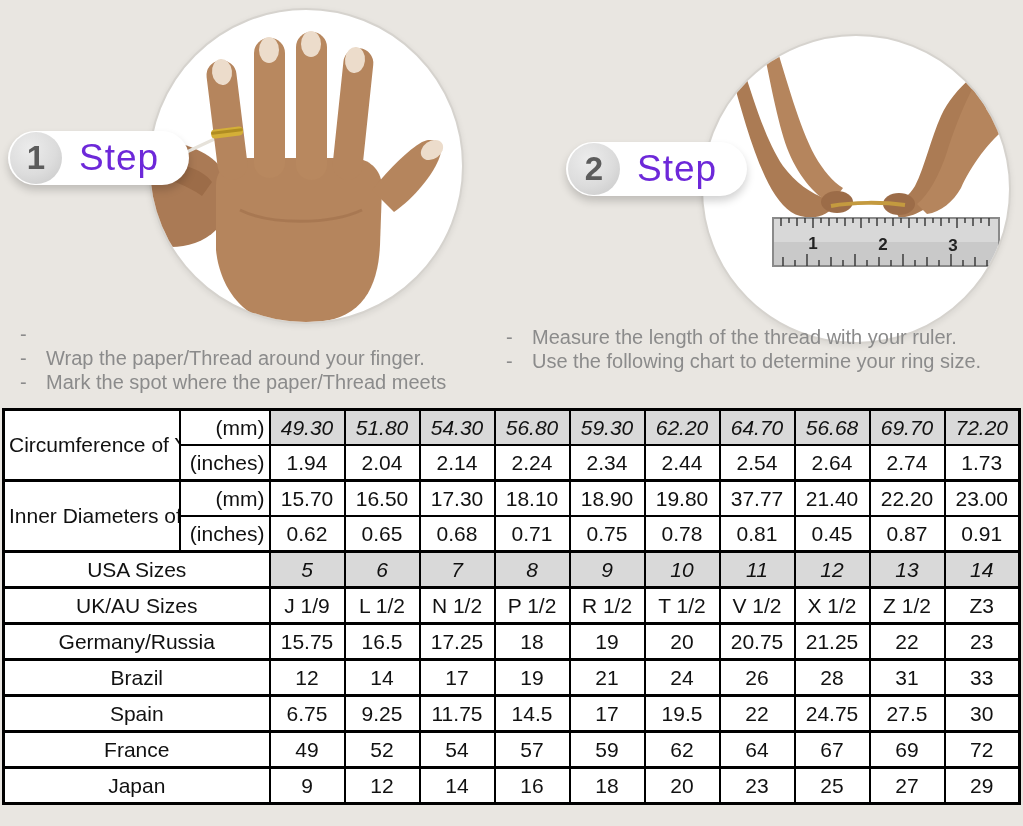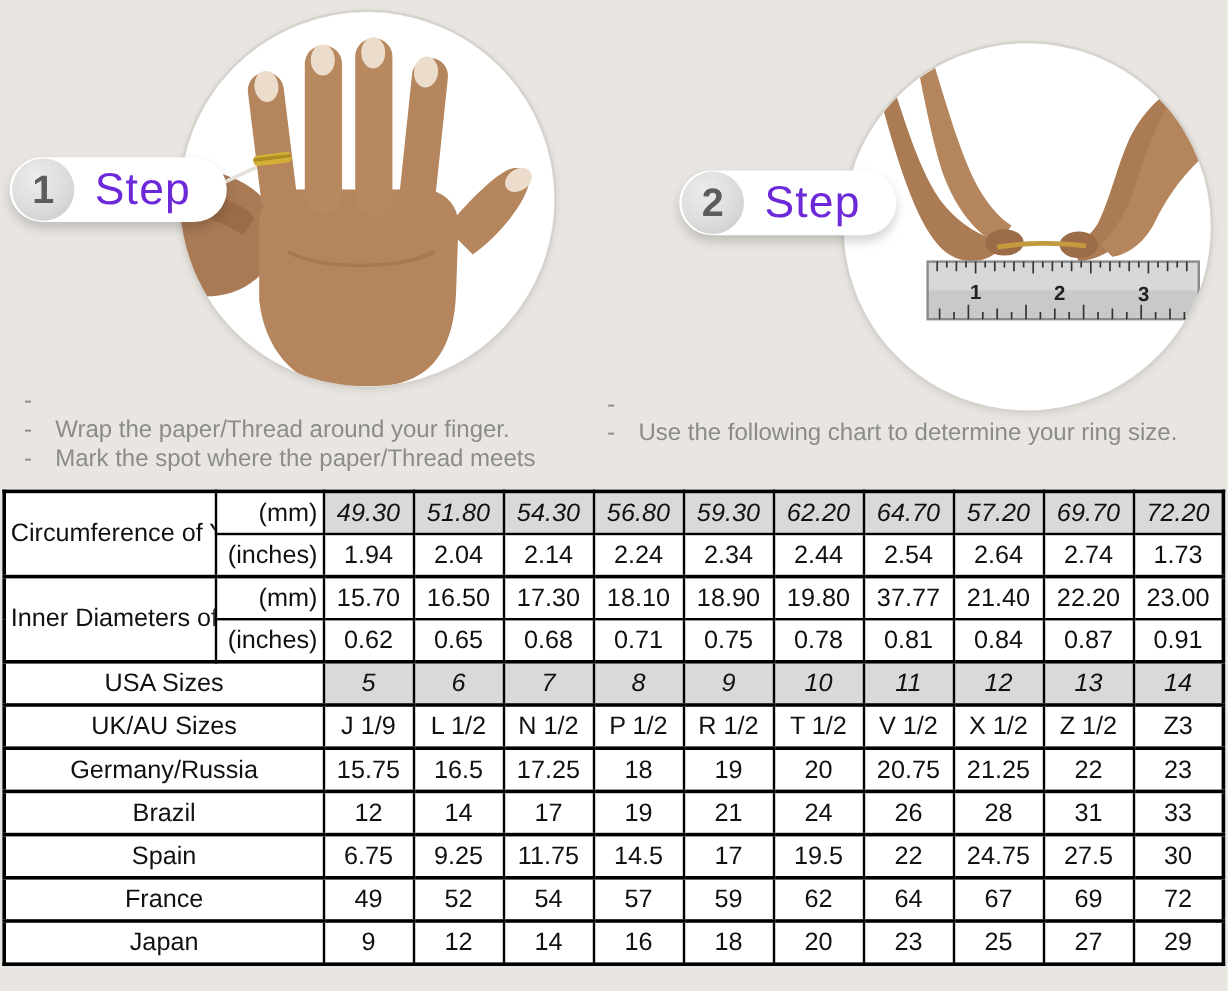--- a/index.html
+++ b/index.html
@@ -163,20 +163,21 @@
       <span>Wrap the paper/Thread around your finger.</span>
     </div>
     <div class="bullet">
       <span class="dash">-</span>
       <span>Mark the spot where the paper/Thread meets</span>
     </div>
   </div>
   <div class="instructions" id="instr-2">
     <div class="bullet">
       <span class="dash">-</span>
+      <span>Measure the length of the thread with your ruler.</span>
     </div>
     <div class="bullet">
       <span class="dash">-</span>
       <span>Use the following chart to determine your ring size.</span>
     </div>
   </div>
 
   <table id="size-table">
     <colgroup>
       <col class="c-label">
@@ -196,21 +197,21 @@
         <tr>
           <th class="group-label" rowspan="2">Circumference of Your Finger</th>
           <td class="unit-cell">(mm)</td>
           <td class="val shaded">49.30</td>
           <td class="val shaded">51.80</td>
           <td class="val shaded">54.30</td>
           <td class="val shaded">56.80</td>
           <td class="val shaded">59.30</td>
           <td class="val shaded">62.20</td>
           <td class="val shaded">64.70</td>
-          <td class="val shaded">57.20</td>
+          <td class="val shaded">56.68</td>
           <td class="val shaded">69.70</td>
           <td class="val shaded">72.20</td>
         </tr>
         <tr>
           <td class="unit-cell">(inches)</td>
           <td class="val">1.94</td>
           <td class="val">2.04</td>
           <td class="val">2.14</td>
           <td class="val">2.24</td>
           <td class="val">2.34</td>
@@ -236,21 +237,21 @@
         </tr>
         <tr>
           <td class="unit-cell">(inches)</td>
           <td class="val">0.62</td>
           <td class="val">0.65</td>
           <td class="val">0.68</td>
           <td class="val">0.71</td>
           <td class="val">0.75</td>
           <td class="val">0.78</td>
           <td class="val">0.81</td>
-          <td class="val">0.84</td>
+          <td class="val">0.45</td>
           <td class="val">0.87</td>
           <td class="val">0.91</td>
         </tr>
         <tr class="thick">
           <td class="row-label" colspan="2">USA Sizes</td>
           <td class="val shaded">5</td>
           <td class="val shaded">6</td>
           <td class="val shaded">7</td>
           <td class="val shaded">8</td>
           <td class="val shaded">9</td>

